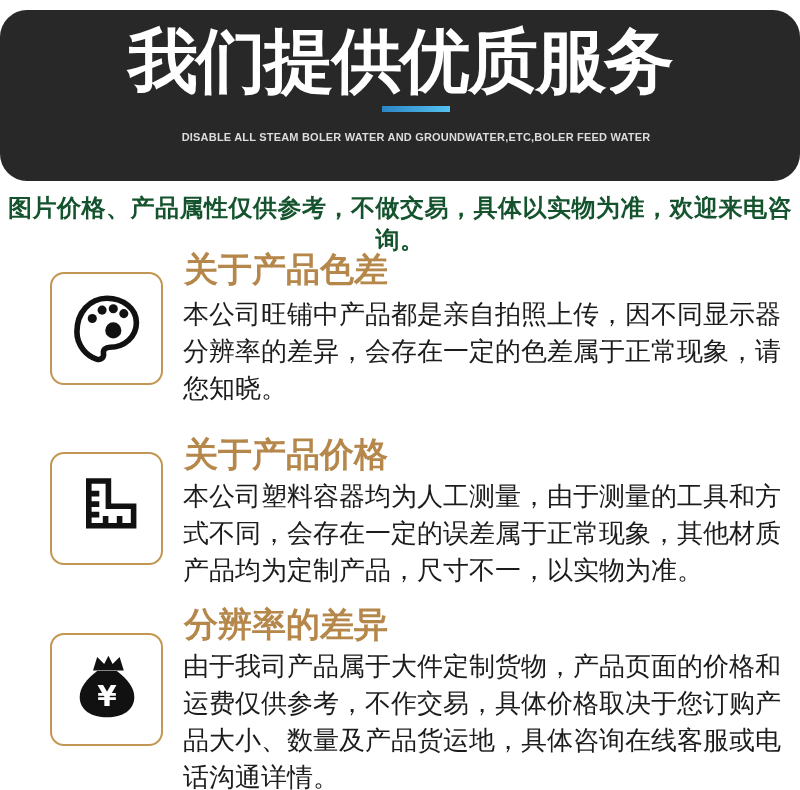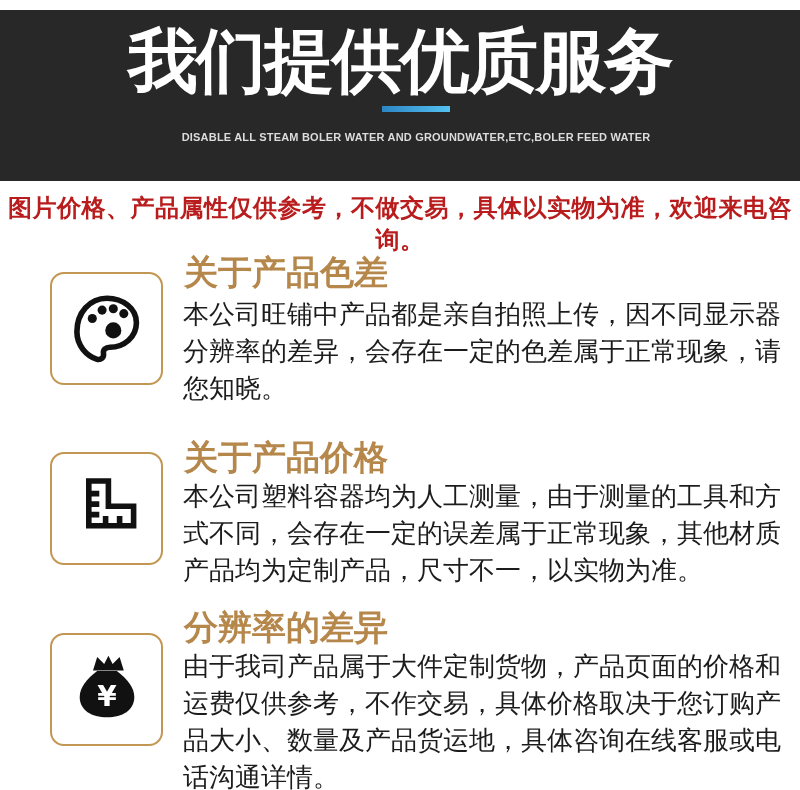--- a/index.html
+++ b/index.html
@@ -4,51 +4,52 @@
 <style>
   html,body{margin:0;padding:0;background:#fff;}
   .page{
     position:relative;width:800px;height:790px;background:#ffffff;
     font-family:"Liberation Sans",sans-serif;overflow:hidden;margin:0 auto;
   }
   
   .header{
     position:absolute;left:0;top:10px;width:800px;height:171px;
     background:var(--header-bg,#282828);
+    border-radius:27px;
   }
   .header-title{
     position:absolute;top:8px;left:0;width:100%;margin:0;
     text-align:center;color:#ffffff;font-size:70px;font-weight:800;
     line-height:86px;letter-spacing:-2px;white-space:nowrap;
   }
   .accent-bar{
     position:absolute;left:382px;top:96px;width:68px;height:6px;
     background:linear-gradient(90deg,#2d85c5,#54c2f0);
   }
   .header-sub{
     position:absolute;top:120px;left:16px;width:100%;
     text-align:center;color:#dcdcdc;font-size:11px;font-weight:700;
     line-height:15px;letter-spacing:.2px;
   }
   
   .notice{
     position:absolute;top:192px;left:0;width:100%;margin:0;
-    text-align:center;font-size:24px;font-weight:700;color:#b91c1c;
+    text-align:center;font-size:24px;font-weight:700;color:#14532d;
     line-height:32px;letter-spacing:.5px;
   }
   
   .icon-box{
     position:absolute;left:50px;width:109px;height:109px;
     border:2px solid var(--gold-border,#c29753);border-radius:14px;
     background:#ffffff;display:flex;align-items:center;justify-content:center;
   }
   .sec-title{
     position:absolute;left:184px;margin:0;
     font-size:34px;font-weight:700;color:var(--gold,#b5874a);
-    line-height:40px;white-space:nowrap;
+    line-height:40px;white-space:nowrap;font-family:Liberation Mono, monospace;
   }
   .sec-body{
     position:absolute;left:183px;width:628px;margin:0;
     font-size:26px;line-height:37px;color:#1c1c1c;
     white-space:pre-line;letter-spacing:0;
   }
   .icon-svg{display:block;}
 </style>
 </head>
 <body>

